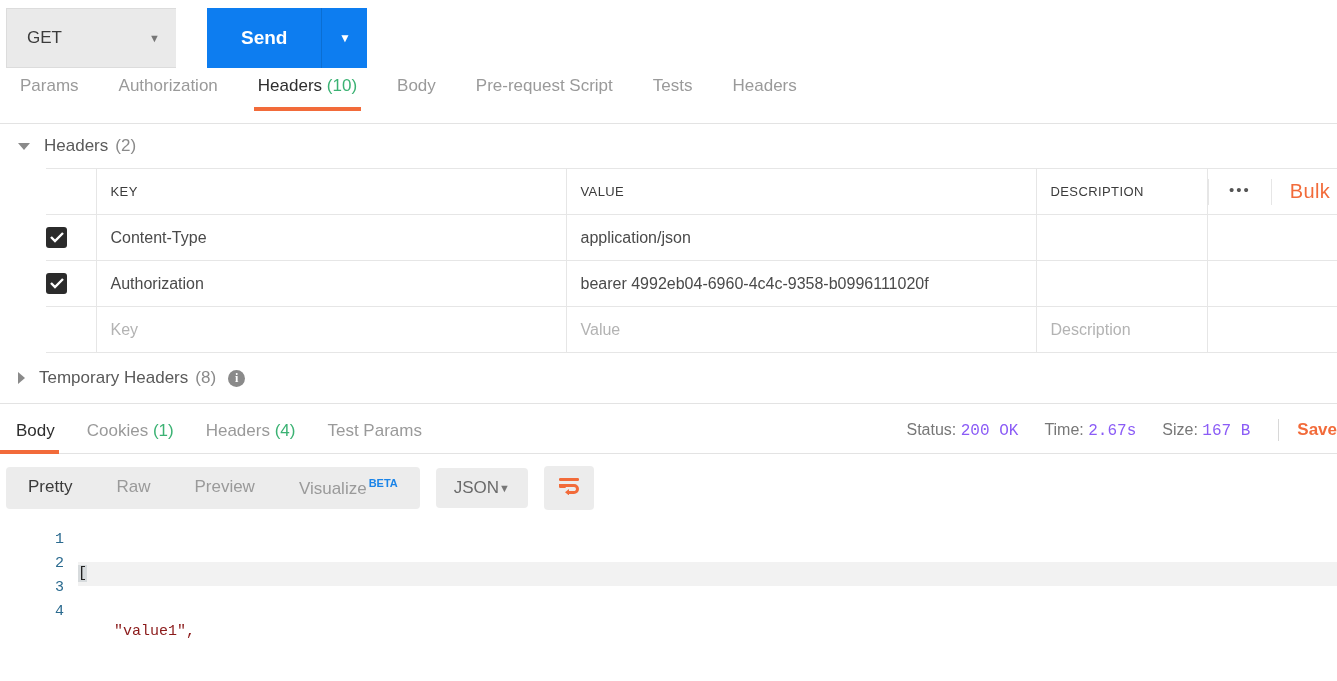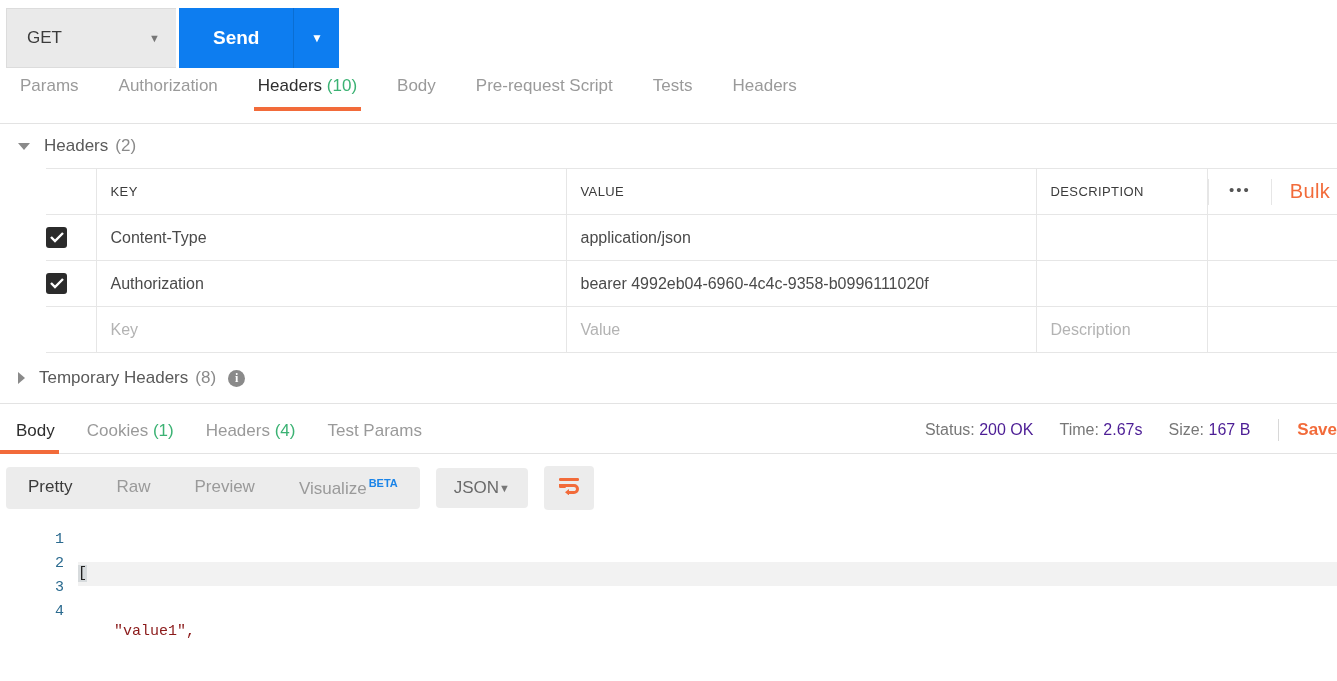--- a/index.html
+++ b/index.html
@@ -11,20 +11,21 @@
     color: #333;
   }
 
   
   .req-bar {
     display: flex;
     align-items: stretch;
     height: 76px;
     padding: 8px 0 8px 0;
     background: #fff;
+    gap: 20px;
   }
   .method-select {
     width: 170px;
     margin-left: 6px;
     background: #eaeaea;
     border: 1px solid #dcdcdc;
     border-right: none;
     display: flex;
     align-items: center;
     justify-content: space-between;
@@ -42,21 +43,21 @@
     align-items: center;
     padding: 0 18px;
     font-size: 17px;
     color: #555;
     cursor: text;
     overflow: hidden;
     white-space: nowrap;
   }
   .send-wrap {
     display: flex;
-    margin-left: 3px;
+    margin-left: 11px;
   }
   .send-btn {
     background: #0d7df0;
     color: #fff;
     border: none;
     font-size: 19px;
     font-weight: bold;
     font-family: "Liberation Sans", sans-serif;
     padding: 0 34px;
     cursor: pointer;
@@ -223,21 +224,21 @@
     background: #f26b3a;
   }
   .resp-meta {
     display: flex;
     align-items: center;
     padding-bottom: 12px;
     font-size: 16px;
     color: #777;
   }
   .resp-meta .grp { margin-left: 26px; white-space: nowrap; }
-  .resp-meta .val { color: #4c1d95; }
+  .resp-meta .val { color: #8b5cf6; font-family: Liberation Mono, monospace; }
   .vrule {
     width: 1px; height: 22px;
     background: #d8d8d8;
     margin: 0 18px 0 28px;
   }
   .save-link {
     color: #f26b3a;
     font-size: 17px;
     font-weight: bold;
     cursor: pointer;

